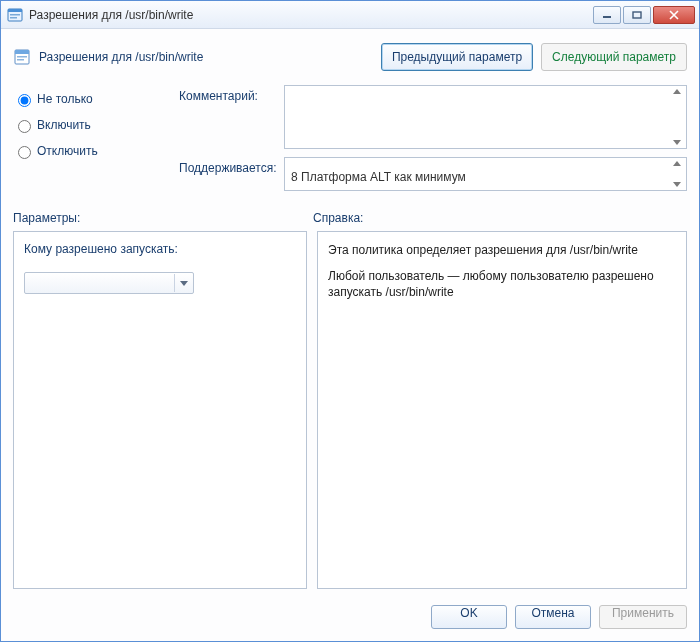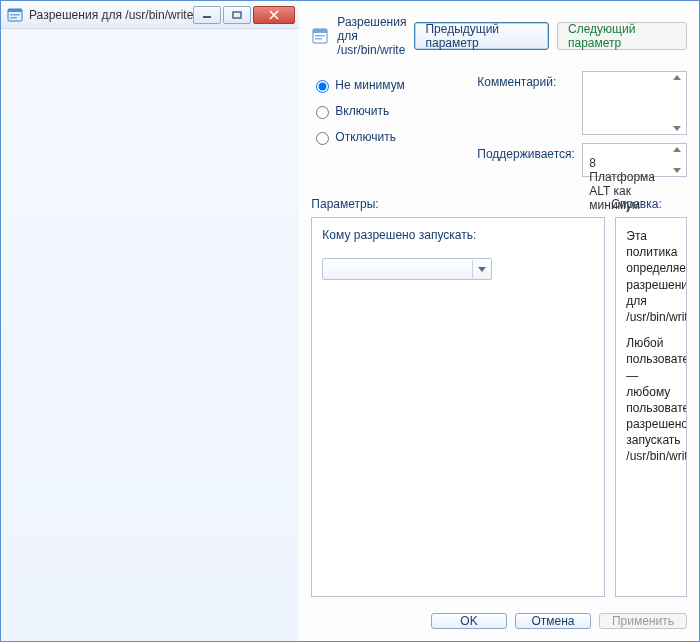--- a/index.html
+++ b/index.html
@@ -12,21 +12,21 @@
   width: 700px;
   height: 642px;
   overflow: hidden;
 }
 .window {
   width: 700px;
   height: 642px;
   border: 1px solid #5a8fd6;
   background: linear-gradient(#f5f9ff, #eef4fd);
   display: flex;
-  flex-direction: row;
+  flex-direction: column;
 }
 .titlebar {
   height: 28px;
   background: linear-gradient(#fafcff, #e6eef9);
   border-bottom: 1px solid #cfd9e8;
   display: flex;
   align-items: center;
   padding: 0 4px 0 6px;
 }
 .titlebar .app-icon {
@@ -223,21 +223,21 @@
 }
 .help-text p { margin: 0 0 10px 0; }
 .footer {
   display: flex;
   justify-content: flex-end;
   gap: 8px;
   padding: 10px 2px 2px 2px;
   margin-top: 6px;
 }
 .btn {
-  height: 16px;
+  height: 24px;
   min-width: 76px;
   padding: 0 12px;
   border: 1px solid #8fa9c9;
   border-radius: 3px;
   background: linear-gradient(#fdfeff, #e7effa);
   color: #1a3e6e;
   font-size: 12px;
   display: inline-flex;
   justify-content: center;
   cursor: pointer;
@@ -299,21 +299,21 @@
       </div>
       <div class="nav-btn disabled">
         <span>Следующий параметр</span>
       </div>
     </div>
 
     <div class="middle">
       <div class="radios">
         <label class="radio-row">
           <input type="radio" name="st" checked="" style="">
-          <span>Не минимум</span>
+          <span>Не только</span>
         </label>
         <label class="radio-row">
           <input type="radio" name="st" style="">
           <span>Включить</span>
         </label>
         <label class="radio-row">
           <input type="radio" name="st" style="">
           <span>Отключить</span>
         </label>
       </div>

